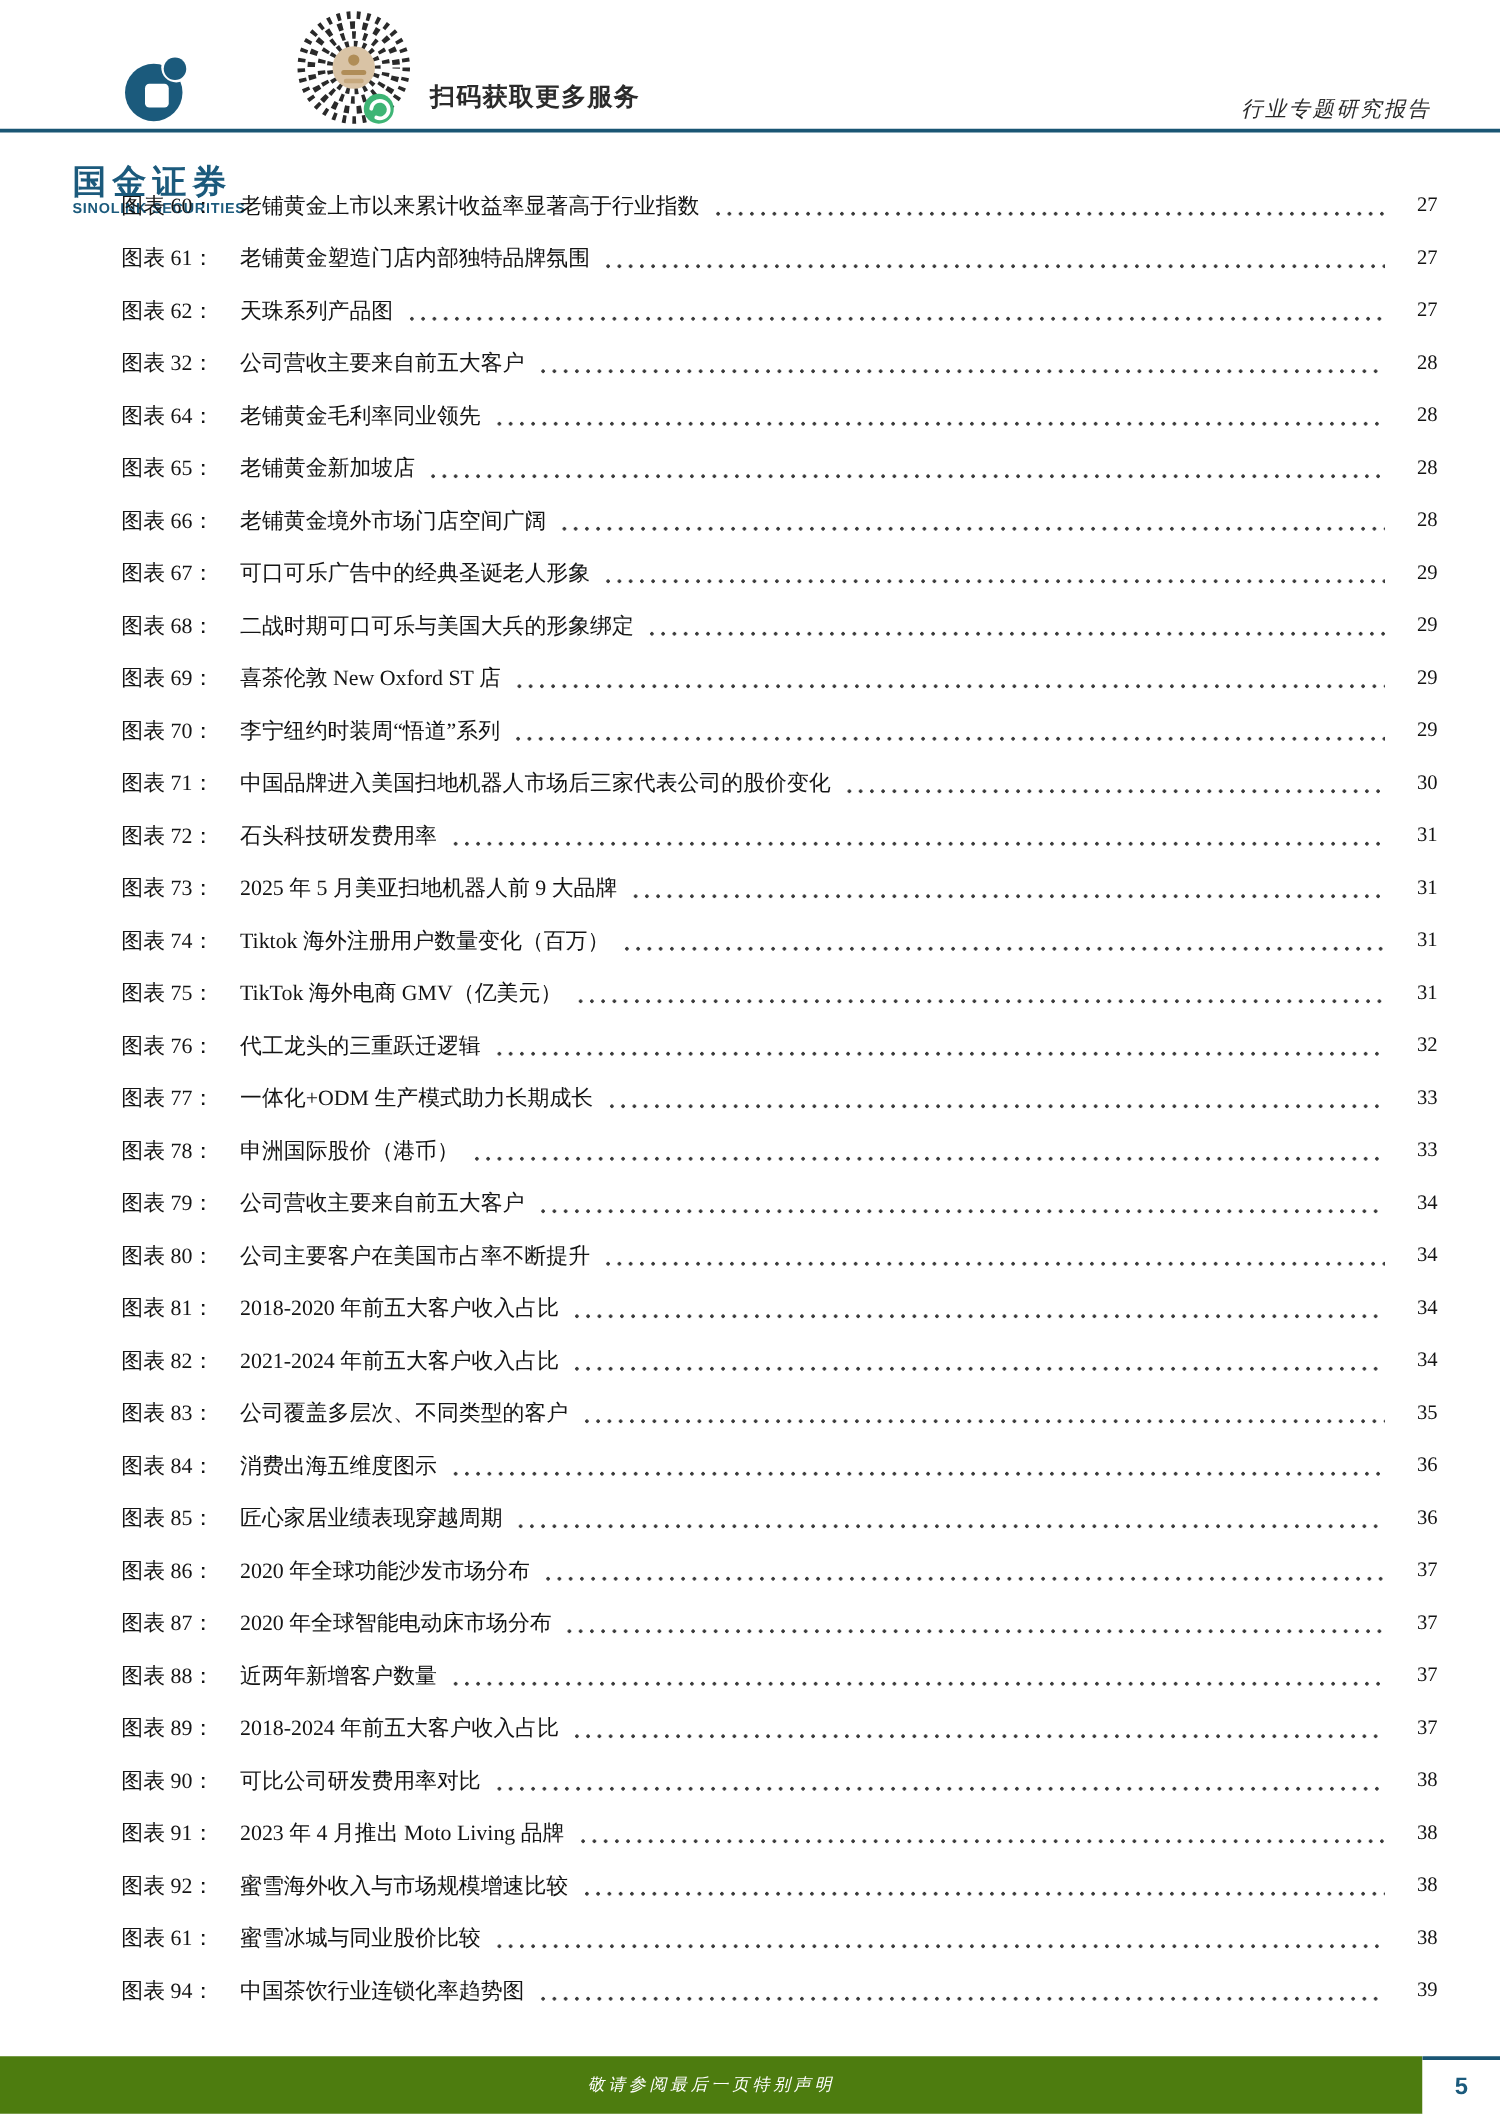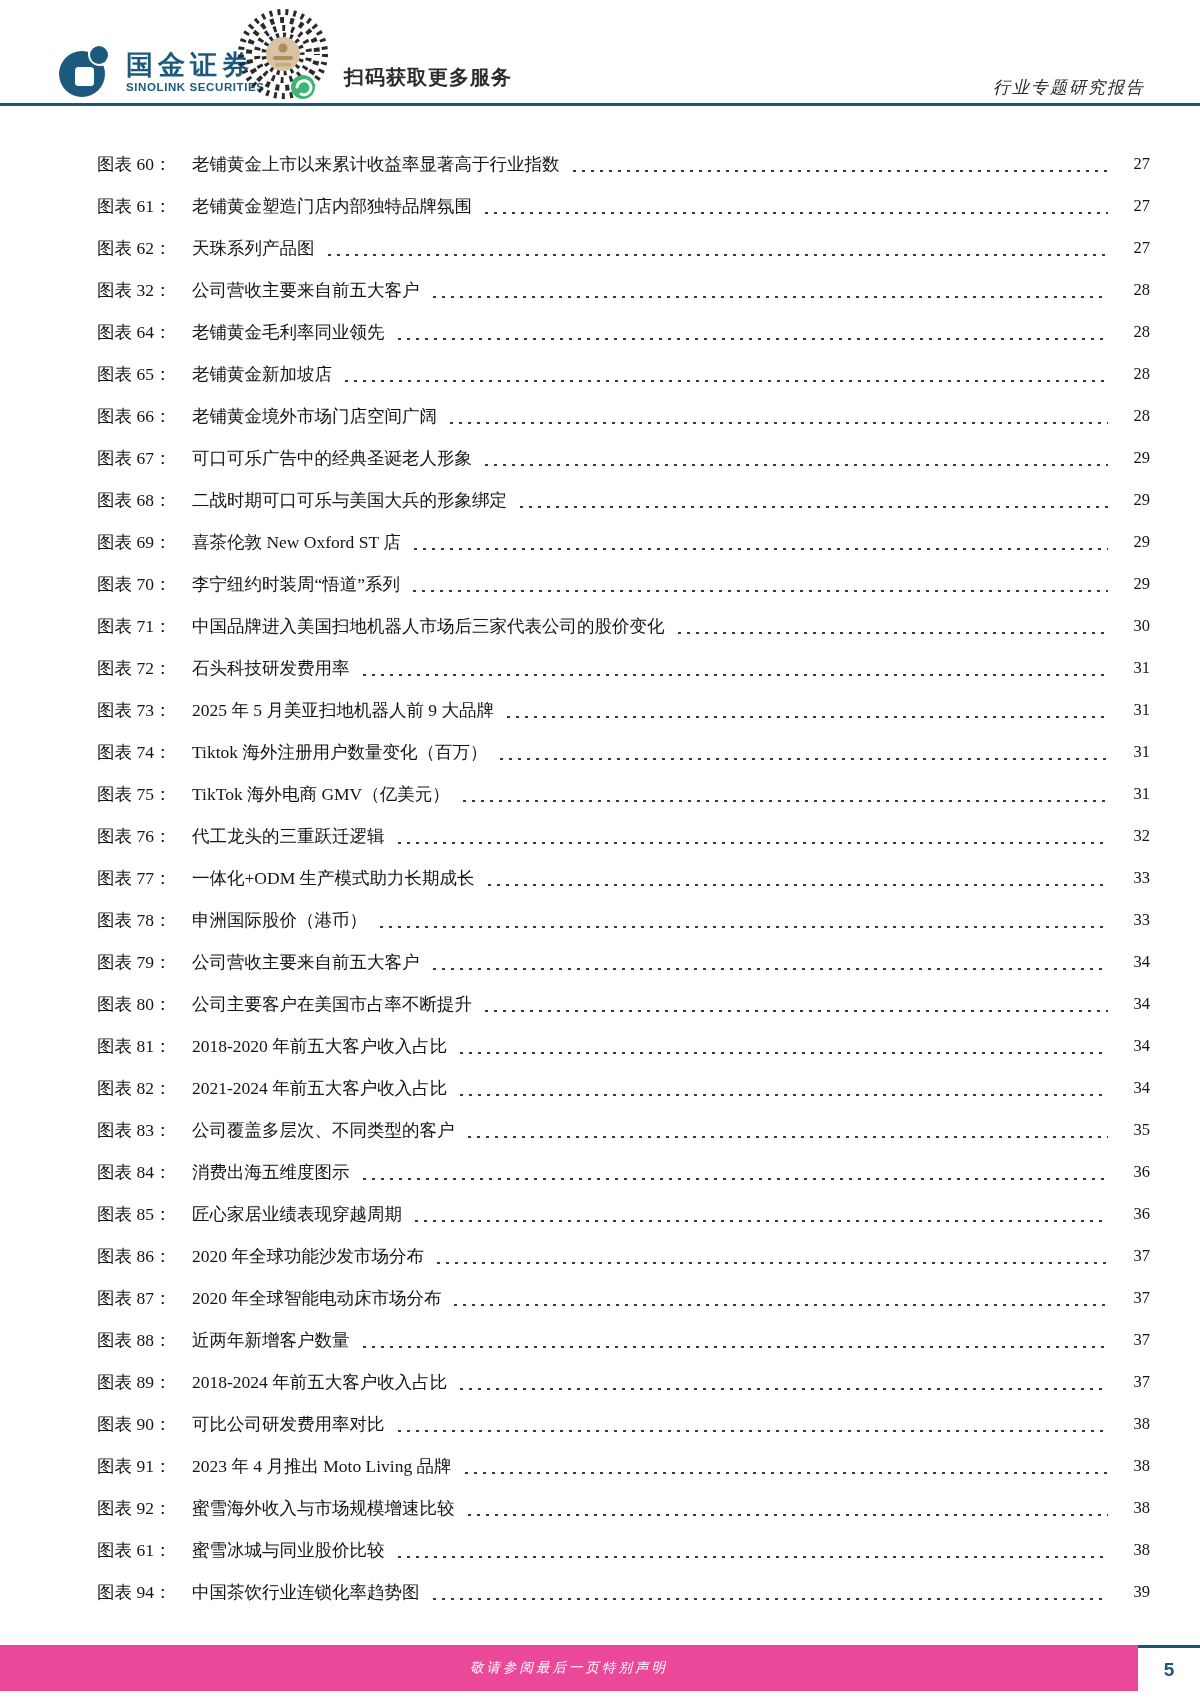--- a/index.html
+++ b/index.html
@@ -6,21 +6,21 @@
   .page{
     position:relative;
     width:1200px;height:1698px;
     background:#ffffff;
     font-family:"Liberation Serif","DejaVu Serif",serif;
     overflow:hidden;
   }
 
   
   .header{position:absolute;top:0;left:0;right:0;height:104px;}
-  .logo-wrap{position:absolute;left:58px;top:42px;display:flex;align-items:center;gap:12px;}
+  .logo-wrap{position:absolute;left:58px;top:42px;display:flex;align-items:center;gap:28px;flex-direction:column;}
   .logo-text .cn{
     font-family:"Liberation Sans","DejaVu Sans",sans-serif;
     font-size:27px;font-weight:bold;color:#1b5a7c;letter-spacing:5px;line-height:1.05;
   }
   .logo-text .en{
     font-family:"Liberation Sans","DejaVu Sans",sans-serif;
     font-size:11.5px;font-weight:bold;color:#1b5a7c;letter-spacing:0.6px;margin-top:2px;
   }
   .qr{position:absolute;left:237px;top:6px;}
   .qr-caption{
@@ -46,21 +46,21 @@
     flex:1 1 auto;min-width:16px;height:6px;
     margin:14px 8px 0 10px;
     background-image:radial-gradient(circle,#3a3a3a 1.3px,transparent 1.5px);
     background-size:9px 6px;background-repeat:repeat-x;background-position:left bottom;
   }
   .row .pg{flex:0 0 34px;text-align:right;font-size:16.5px;}
 
   
   .footer{position:absolute;left:0;right:0;bottom:7px;height:46px;display:flex;}
   .footer-bar{
-    flex:1 1 auto;background:#ec4899;color:#ffffff;
+    flex:1 1 auto;background:#4d7c0f;color:#ffffff;
     display:flex;align-items:center;justify-content:center;
     font-size:13.5px;letter-spacing:3px;font-style:italic;
   }
   .footer-page{
     flex:0 0 62px;background:#ffffff;
     border-top:3px solid #1a5674;
     display:flex;align-items:center;justify-content:center;
     color:#1b5a7c;font-weight:bold;font-size:19px;
     font-family:"Liberation Sans","DejaVu Sans",sans-serif;
   }

